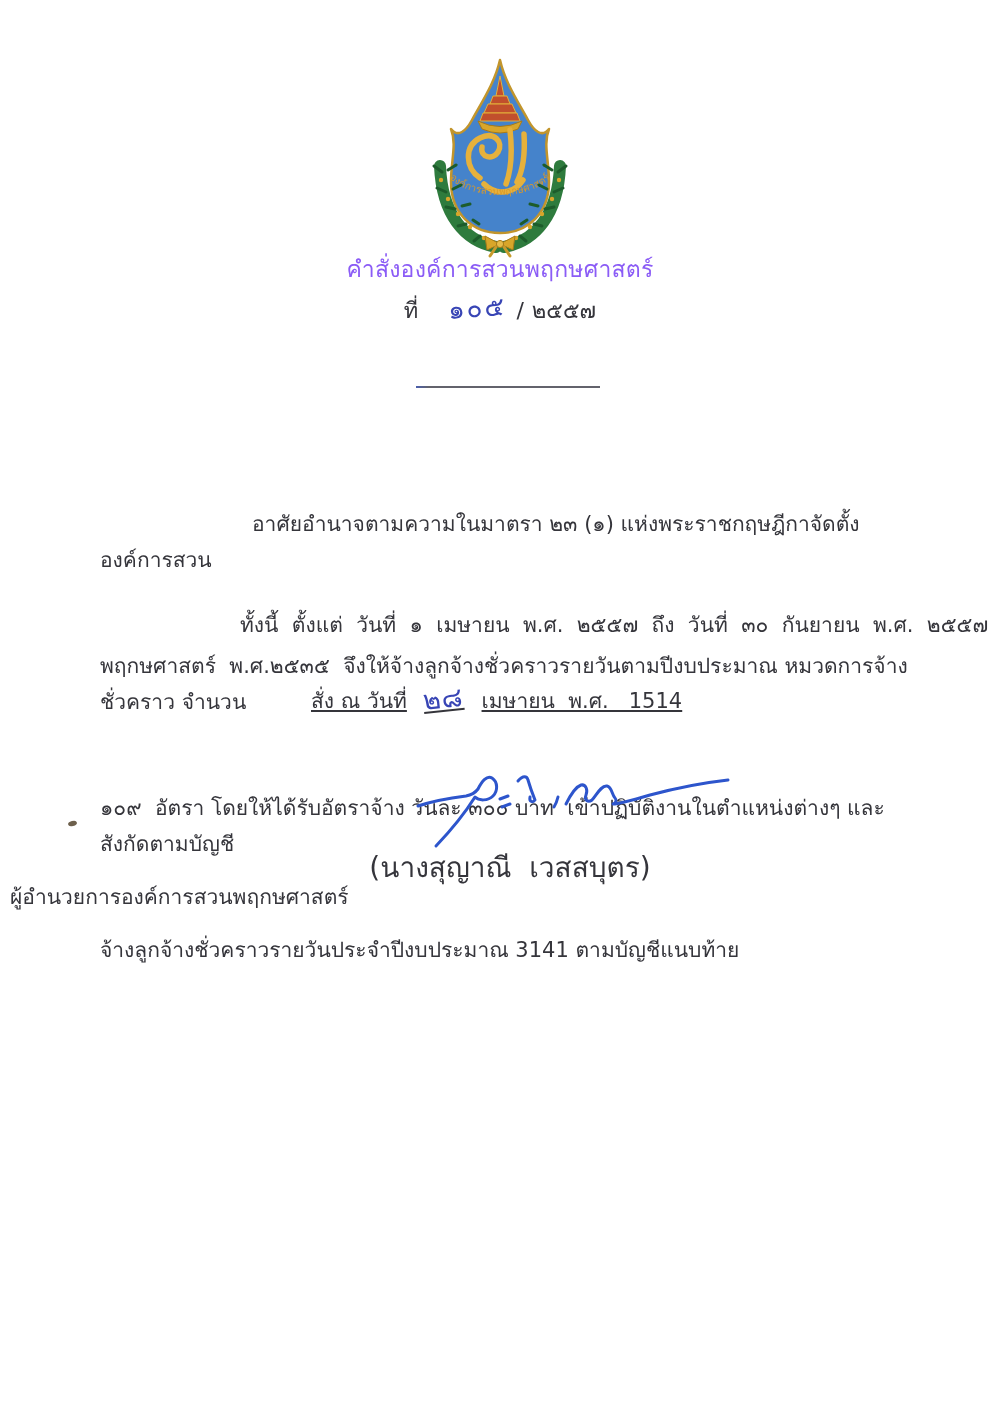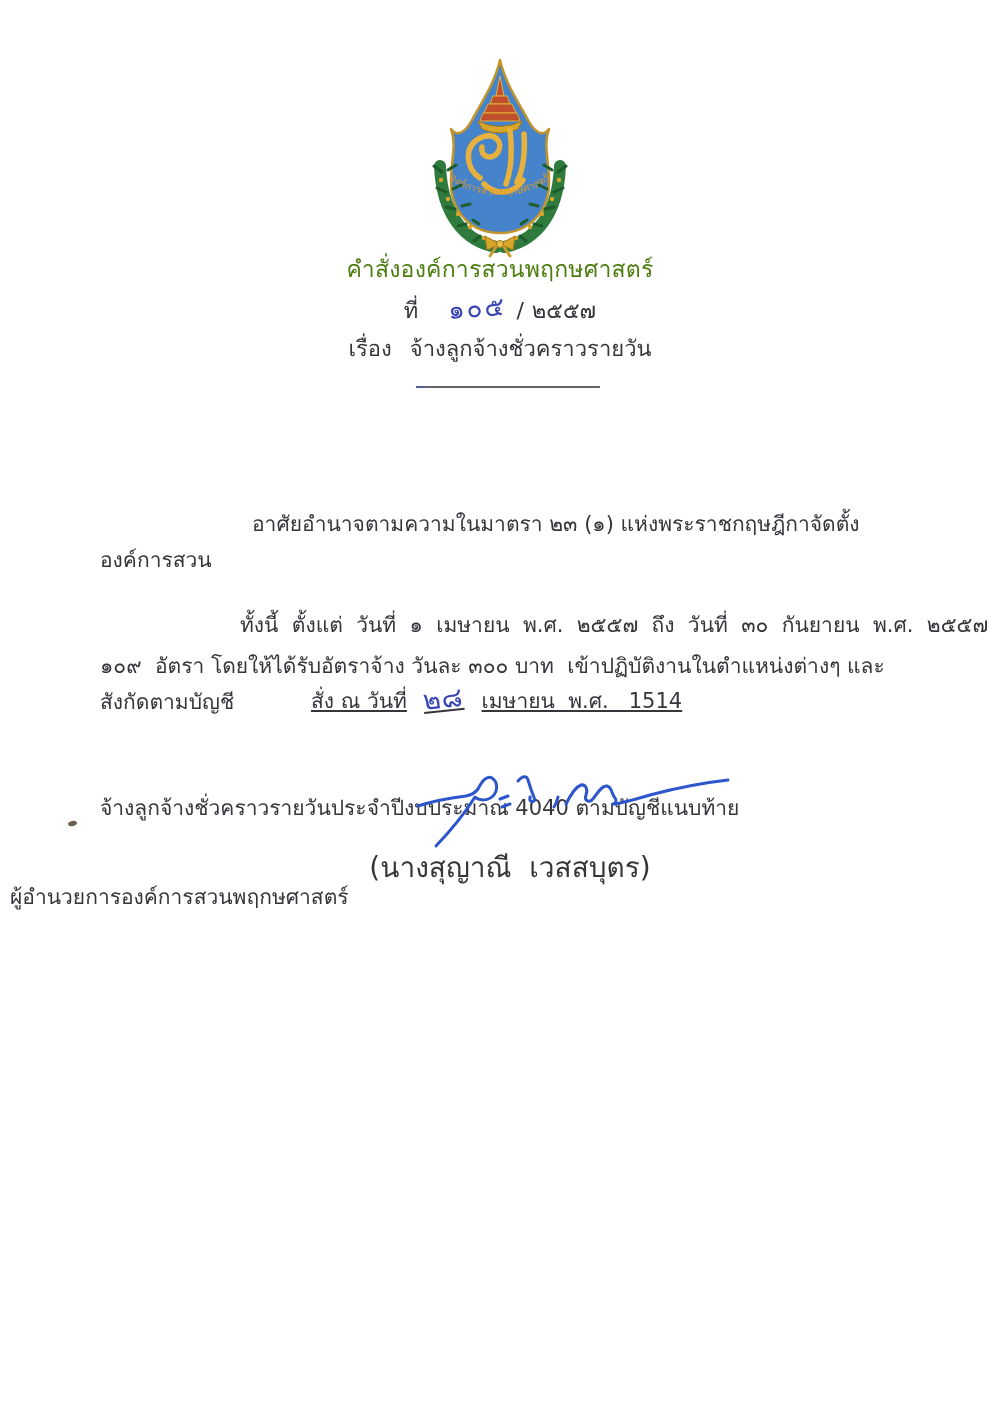--- a/index.html
+++ b/index.html
@@ -2,21 +2,21 @@
 <html><head>
 <meta charset="utf-8">
 <style>
   html,body{margin:0;padding:0;background:#fff;}
   .page{
     position:relative;width:1000px;height:1414px;background:#ffffff;overflow:hidden;
     font-family:"DejaVu Sans","Liberation Sans",sans-serif;color:#35353b;
   }
   .abs{position:absolute;}
   .centered{left:0;width:100%;text-align:center;}
-  .doc-title{top:251px;font-size:23px;letter-spacing:.2px;color:#4d7c0f;}
+  .doc-title{top:251px;font-size:23px;letter-spacing:.2px;color:#8b5cf6;}
   .num-row{top:288px;display:flex;justify-content:center;align-items:baseline;gap:0;font-size:22px;}
   .num-label{margin-right:30px;}
   .handwritten{
     color:#3845b5;font-size:26px;display:inline-block;
     transform:rotate(-4deg) translateY(-1px);letter-spacing:2px;
   }
   .num-sep{margin:0 8px 0 10px;font-size:22px;}
   .subject-row{top:331px;display:flex;justify-content:center;align-items:baseline;gap:18px;font-size:22px;}
   .divider{top:386px;left:416px;width:184px;height:2px;
     background:linear-gradient(90deg,#4a5fae 0%,#63636c 7%,#63636c 100%);}
@@ -111,31 +111,28 @@
 
   <div class="abs centered doc-title">คำสั่งองค์การสวนพฤกษศาสตร์</div>
 
   <div class="abs centered num-row">
     <span class="num-label">ที่</span>
     <span class="handwritten">๑๐๕</span>
     <span class="num-sep">/</span>
     <span>๒๕๕๗</span>
   </div>
 
-  <div class="abs subject-row centered">
-    <span>เรื่อง</span>
-    <span>จ้างลูกจ้างชั่วคราวรายวัน</span>
-  </div>
 
   <div class="abs divider"></div>
 
   <div class="abs para1">
     <div class="line1">อาศัยอำนาจตามความในมาตรา ๒๓ (๑) แห่งพระราชกฤษฎีกาจัดตั้งองค์การสวน</div>
+    <div>พฤกษศาสตร์  พ.ศ.๒๕๓๕  จึงให้จ้างลูกจ้างชั่วคราวรายวันตามปีงบประมาณ หมวดการจ้างชั่วคราว จำนวน</div>
     <div>๑๐๙  อัตรา โดยให้ได้รับอัตราจ้าง วันละ ๓๐๐ บาท  เข้าปฏิบัติงานในตำแหน่งต่างๆ และสังกัดตามบัญชี</div>
-    <div>จ้างลูกจ้างชั่วคราวรายวันประจำปีงบประมาณ 4040 ตามบัญชีแนบท้าย</div>
+    <div>จ้างลูกจ้างชั่วคราวรายวันประจำปีงบประมาณ 3141 ตามบัญชีแนบท้าย</div>
   </div>
 
   <div class="abs para2">ทั้งนี้  ตั้งแต่  วันที่  ๑  เมษายน  พ.ศ.  ๒๕๕๗  ถึง  วันที่  ๓๐  กันยายน  พ.ศ.  ๒๕๕๗</div>
 
   <div class="abs order-row">
     <span>สั่ง ณ วันที่</span>
     <span class="handwritten order-day">๒๘</span>
     <span>เมษายน  พ.ศ.   1514</span>
   </div>
 

